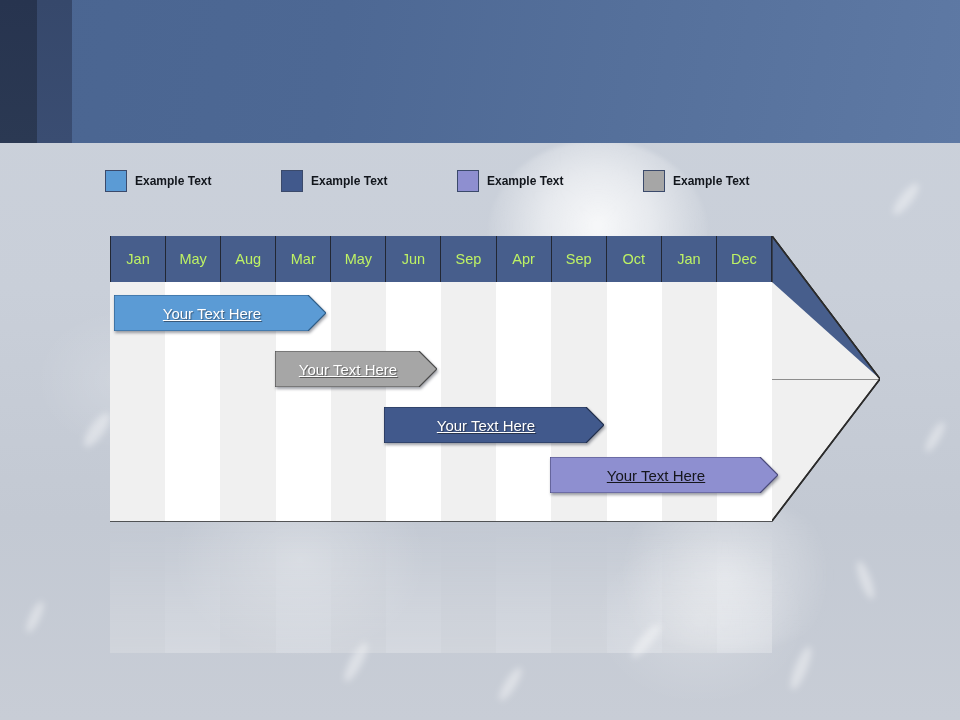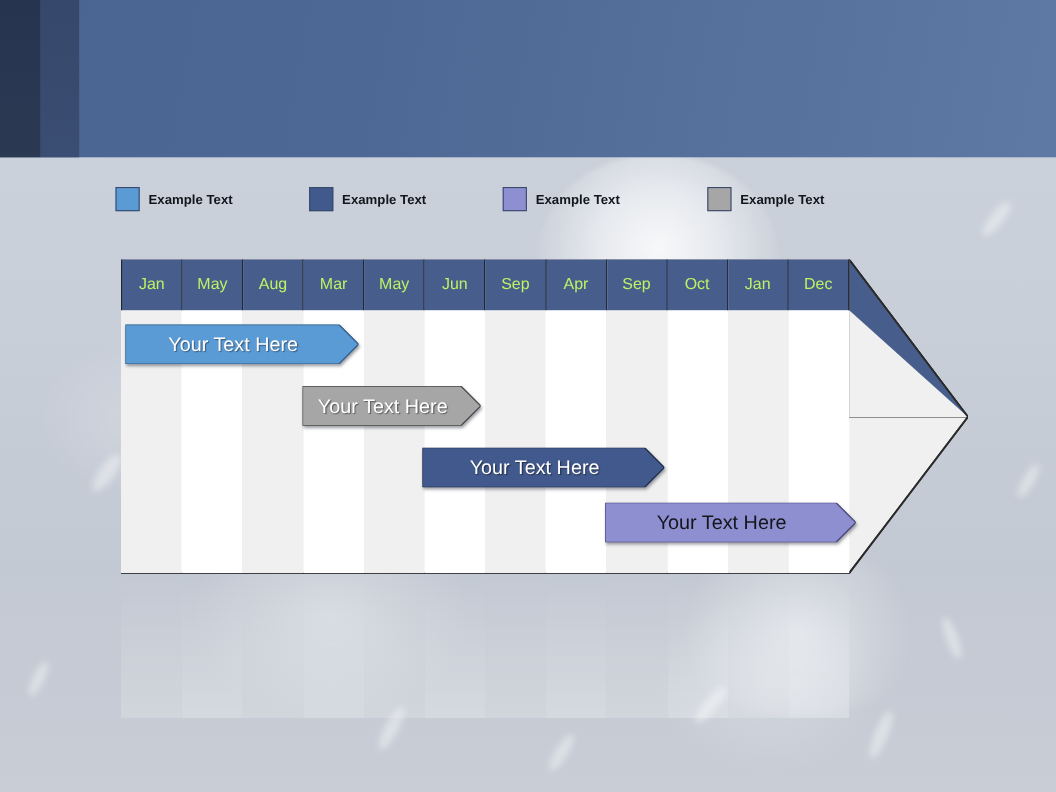--- a/index.html
+++ b/index.html
@@ -191,22 +191,23 @@
     left: 0; top: 0;
     width: 100%;
     height: 100%;
   }
   .bar .bar-label {
     position: relative;
     width: 100%;
     text-align: center;
     padding-right: 16px;
     box-sizing: border-box;
-    font-size: 18px;
+    font-size: 15px;
     white-space: nowrap;
+    text-decoration: underline;
   }
   .bar.light .bar-label  { color: #ffffff; text-shadow: 1px 1px 1px rgba(30,35,45,0.55); }
   .bar.dark  .bar-label  { color: #ffffff; text-shadow: 1px 1px 1px rgba(20,25,35,0.6); }
   .bar.gray  .bar-label  { color: #ffffff; text-shadow: 1px 1px 1px rgba(40,40,40,0.6); }
   .bar.purple .bar-label { color: #15161c; text-shadow: none; }
 
   
   #reflection {
     position: absolute;
     left: 110px;

